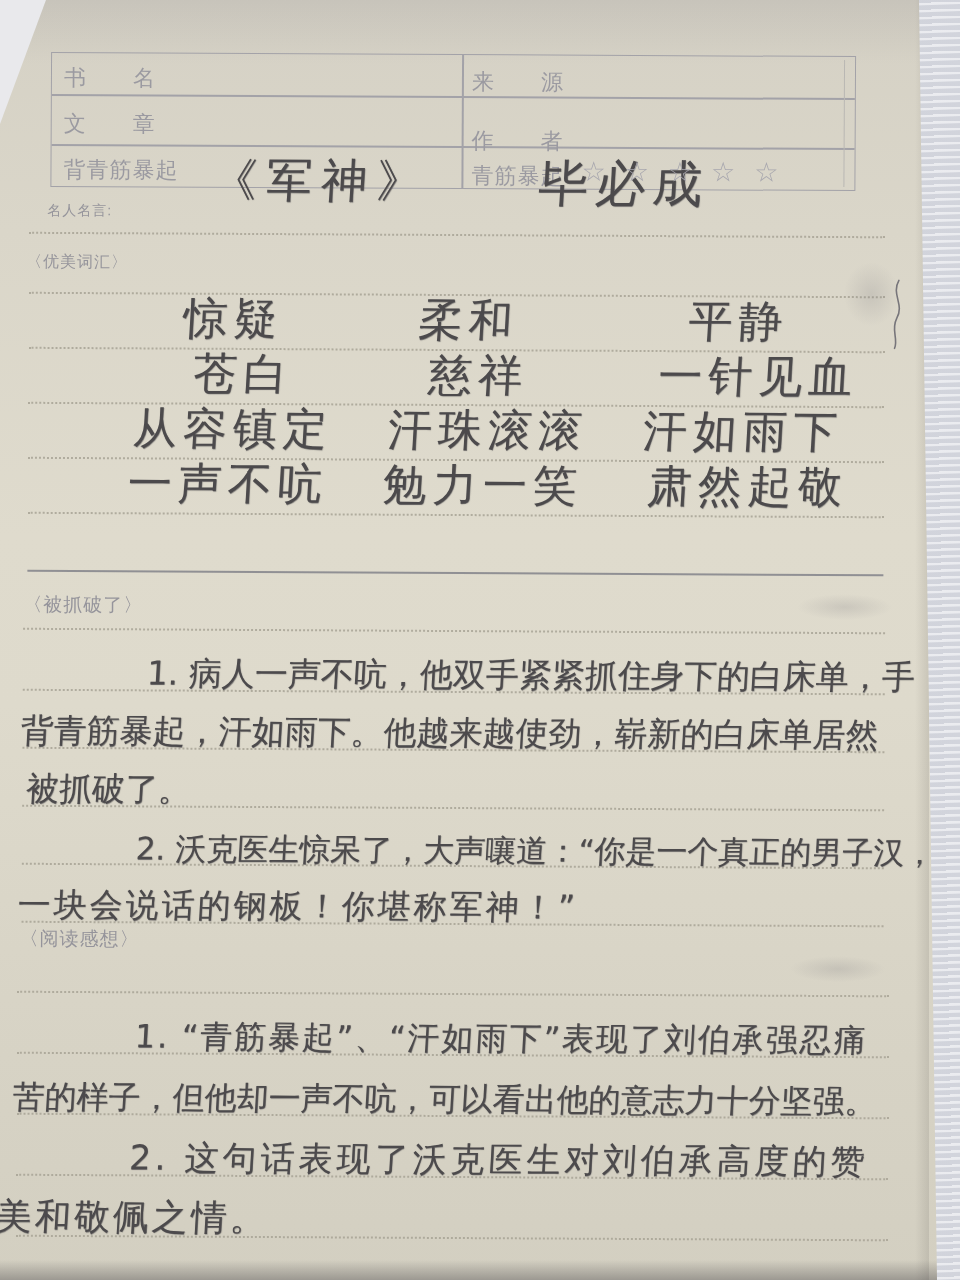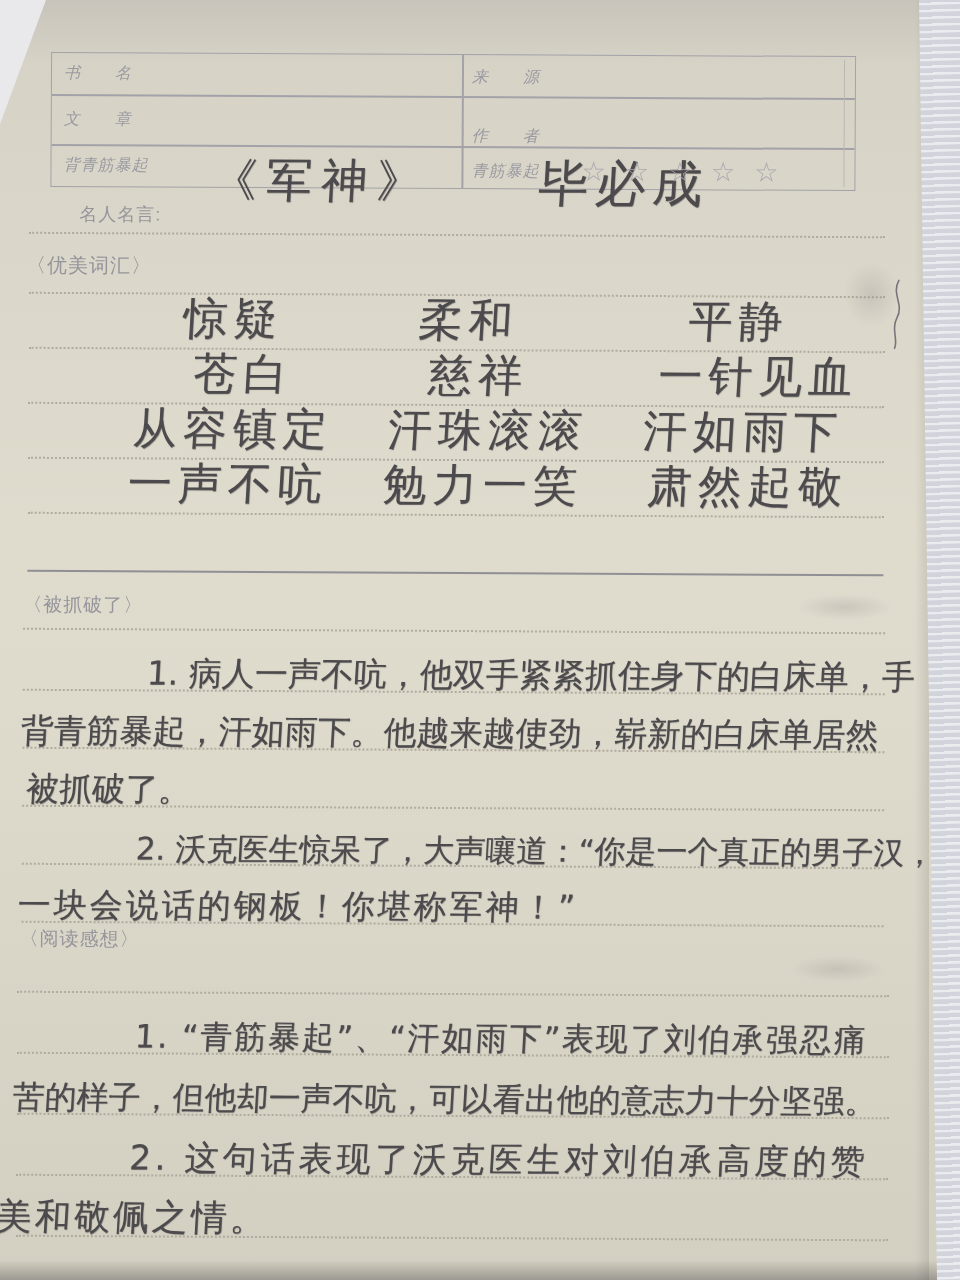--- a/index.html
+++ b/index.html
@@ -31,21 +31,21 @@
   .sheet-content{position:absolute;left:0;top:0;width:960px;height:1280px;
     transform:rotate(.3deg);transform-origin:70px 70px;}
 
   
   .form-table{position:absolute;left:51px;top:52px;width:803px;height:133px;
     border:1.5px solid #a3a2a8;}
   .ft-col{position:absolute;left:410px;top:0;bottom:0;width:1.5px;background:#a3a2a8;}
   .ft-row1{position:absolute;left:0;right:0;top:41px;height:1.5px;background:#a3a2a8;}
   .ft-row2{position:absolute;left:0;right:0;top:91px;height:1.5px;background:#a3a2a8;}
   .ft-inner-right{position:absolute;right:10px;top:3px;bottom:3px;width:1px;background:#b9b7b3;}
-  .ft-label{position:absolute;color:#9b9aa1;font-size:16px;letter-spacing:1px;white-space:pre;font-style:italic;}
+  .ft-label{position:absolute;color:#9b9aa1;font-size:22px;letter-spacing:1px;white-space:pre;}
   .stars{position:absolute;color:#a8a7ae;font-size:27px;letter-spacing:0;display:flex;gap:19px;}
 
   
   .hand{color:#4c4a4c;font-family:"DejaVu Sans",sans-serif;
     text-shadow:.5px .6px .9px rgba(72,70,74,.65);
     transform:skewX(-3deg);white-space:pre;}
   .hw-article{position:absolute;left:160px;top:96px;font-size:46px;letter-spacing:9px;}
   .hw-author{position:absolute;left:487px;top:95px;font-size:50px;letter-spacing:7px;}
 
   
@@ -95,24 +95,24 @@
 
       <span class="stars" style="left:530px;top:100px">
         <span>☆</span>
         <span>☆</span>
         <span>☆</span>
         <span>☆</span>
         <span>☆</span>
       </span>
     </div>
 
-    <span class="sec-label" style="left:80px;top:202px;font-size:18px">名人名言:</span>
+    <span class="sec-label" style="left:48px;top:202px;font-size:14px">名人名言:</span>
     <div class="rule" style="left:30px;top:232px;width:856px"></div>
 
-    <span class="sec-label" style="left:27px;top:252px;font-size:20px">〈优美词汇〉</span>
+    <span class="sec-label" style="left:27px;top:252px;font-size:16px">〈优美词汇〉</span>
     <div class="rule" style="left:30px;top:292px;width:856px"></div>
     <div class="rule" style="left:30px;top:347px;width:856px"></div>
     <div class="rule" style="left:30px;top:402px;width:856px"></div>
     <div class="rule" style="left:30px;top:457px;width:856px"></div>
     <div class="rule" style="left:30px;top:512px;width:856px"></div>
 
     <div class="vocab-row" style="top:299px">
       <span class="hand" style="left:185px">惊疑</span>
       <span class="hand" style="left:420px">柔和</span>
       <span class="hand" style="left:690px">平静</span>

